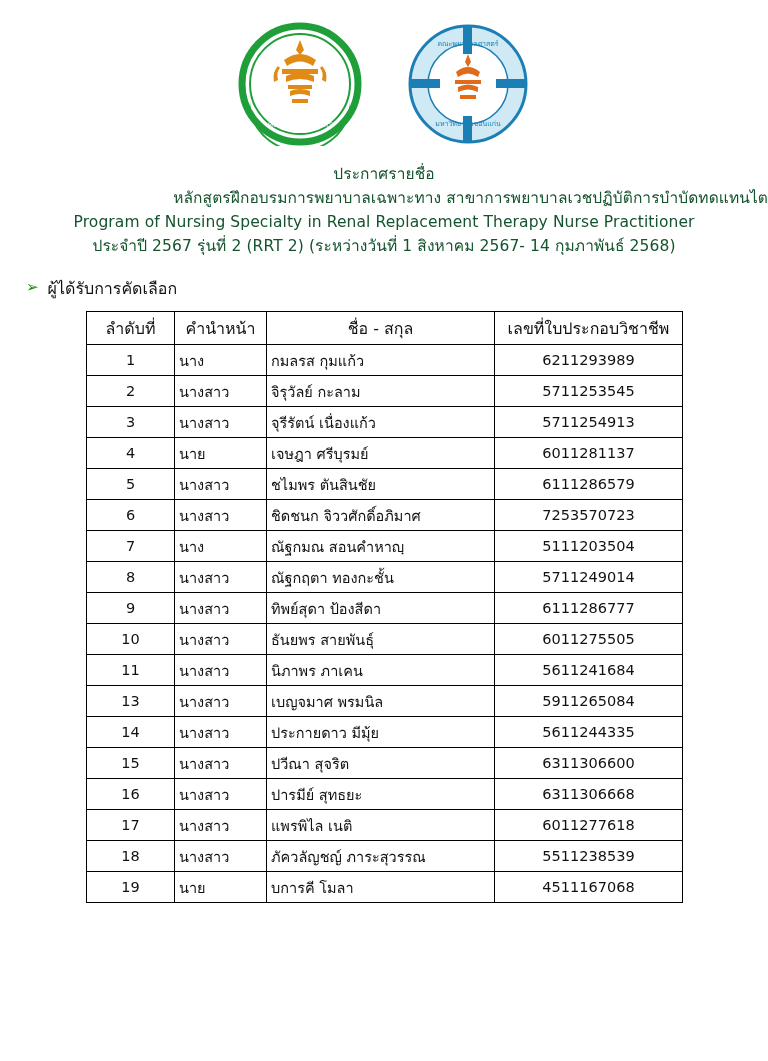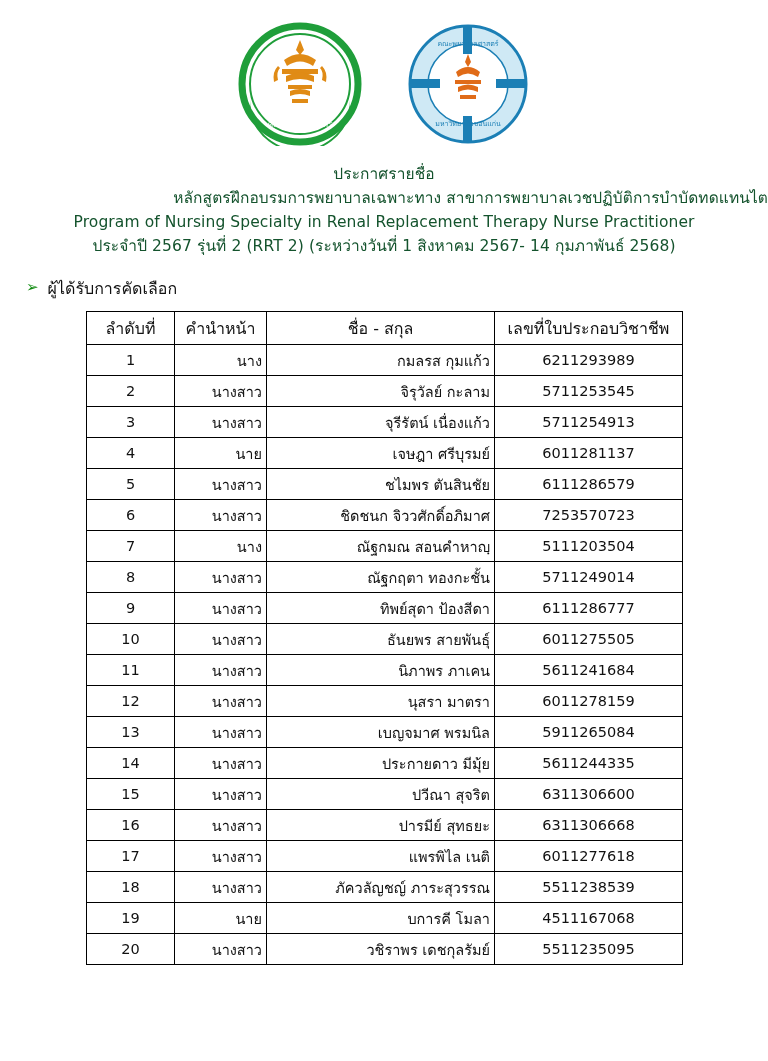--- a/index.html
+++ b/index.html
@@ -92,22 +92,22 @@
     text-align: center;
     font-size: 16px;
     height: 33px;
   }
   col.c-no    { width: 88px; }
   col.c-title { width: 92px; }
   col.c-name  { width: 228px; }
   col.c-lic   { width: 188px; }
 
   td.no  { text-align: center; font-size: 13.5px; }
-  td.title { text-align: right; }
-  td.name { text-align: right; padding-left: 22px; }
+  td.title { text-align: left; }
+  td.name { text-align: left; padding-left: 22px; }
   td.lic { text-align: center; }
 </style>
 </head>
 <body>
 
 <div class="page">
 
   <div class="logos">
 
     <div class="logo">
@@ -246,26 +246,20 @@
             <td class="name">ธันยพร สายพันธุ์</td>
             <td class="lic">6011275505</td>
           </tr>
           <tr>
             <td class="no">11</td>
             <td class="title">นางสาว</td>
             <td class="name">นิภาพร ภาเคน</td>
             <td class="lic">5611241684</td>
           </tr>
           <tr>
-            <td class="no">12</td>
-            <td class="title">นางสาว</td>
-            <td class="name">นุสรา มาตรา</td>
-            <td class="lic">6011278159</td>
-          </tr>
-          <tr>
             <td class="no">13</td>
             <td class="title">นางสาว</td>
             <td class="name">เบญจมาศ พรมนิล</td>
             <td class="lic">5911265084</td>
           </tr>
           <tr>
             <td class="no">14</td>
             <td class="title">นางสาว</td>
             <td class="name">ประกายดาว มีมุ้ย</td>
             <td class="lic">5611244335</td>
@@ -293,23 +287,17 @@
             <td class="title">นางสาว</td>
             <td class="name">ภัควลัญชญ์ ภาระสุวรรณ</td>
             <td class="lic">5511238539</td>
           </tr>
           <tr>
             <td class="no">19</td>
             <td class="title">นาย</td>
             <td class="name">บการคี โมลา</td>
             <td class="lic">4511167068</td>
           </tr>
-          <tr>
-            <td class="no">20</td>
-            <td class="title">นางสาว</td>
-            <td class="name">วชิราพร เดชกุลรัมย์</td>
-            <td class="lic">5511235095</td>
-          </tr>
         </tbody>
     </table>
   </div>
 
 </div>
 
 </body></html>

